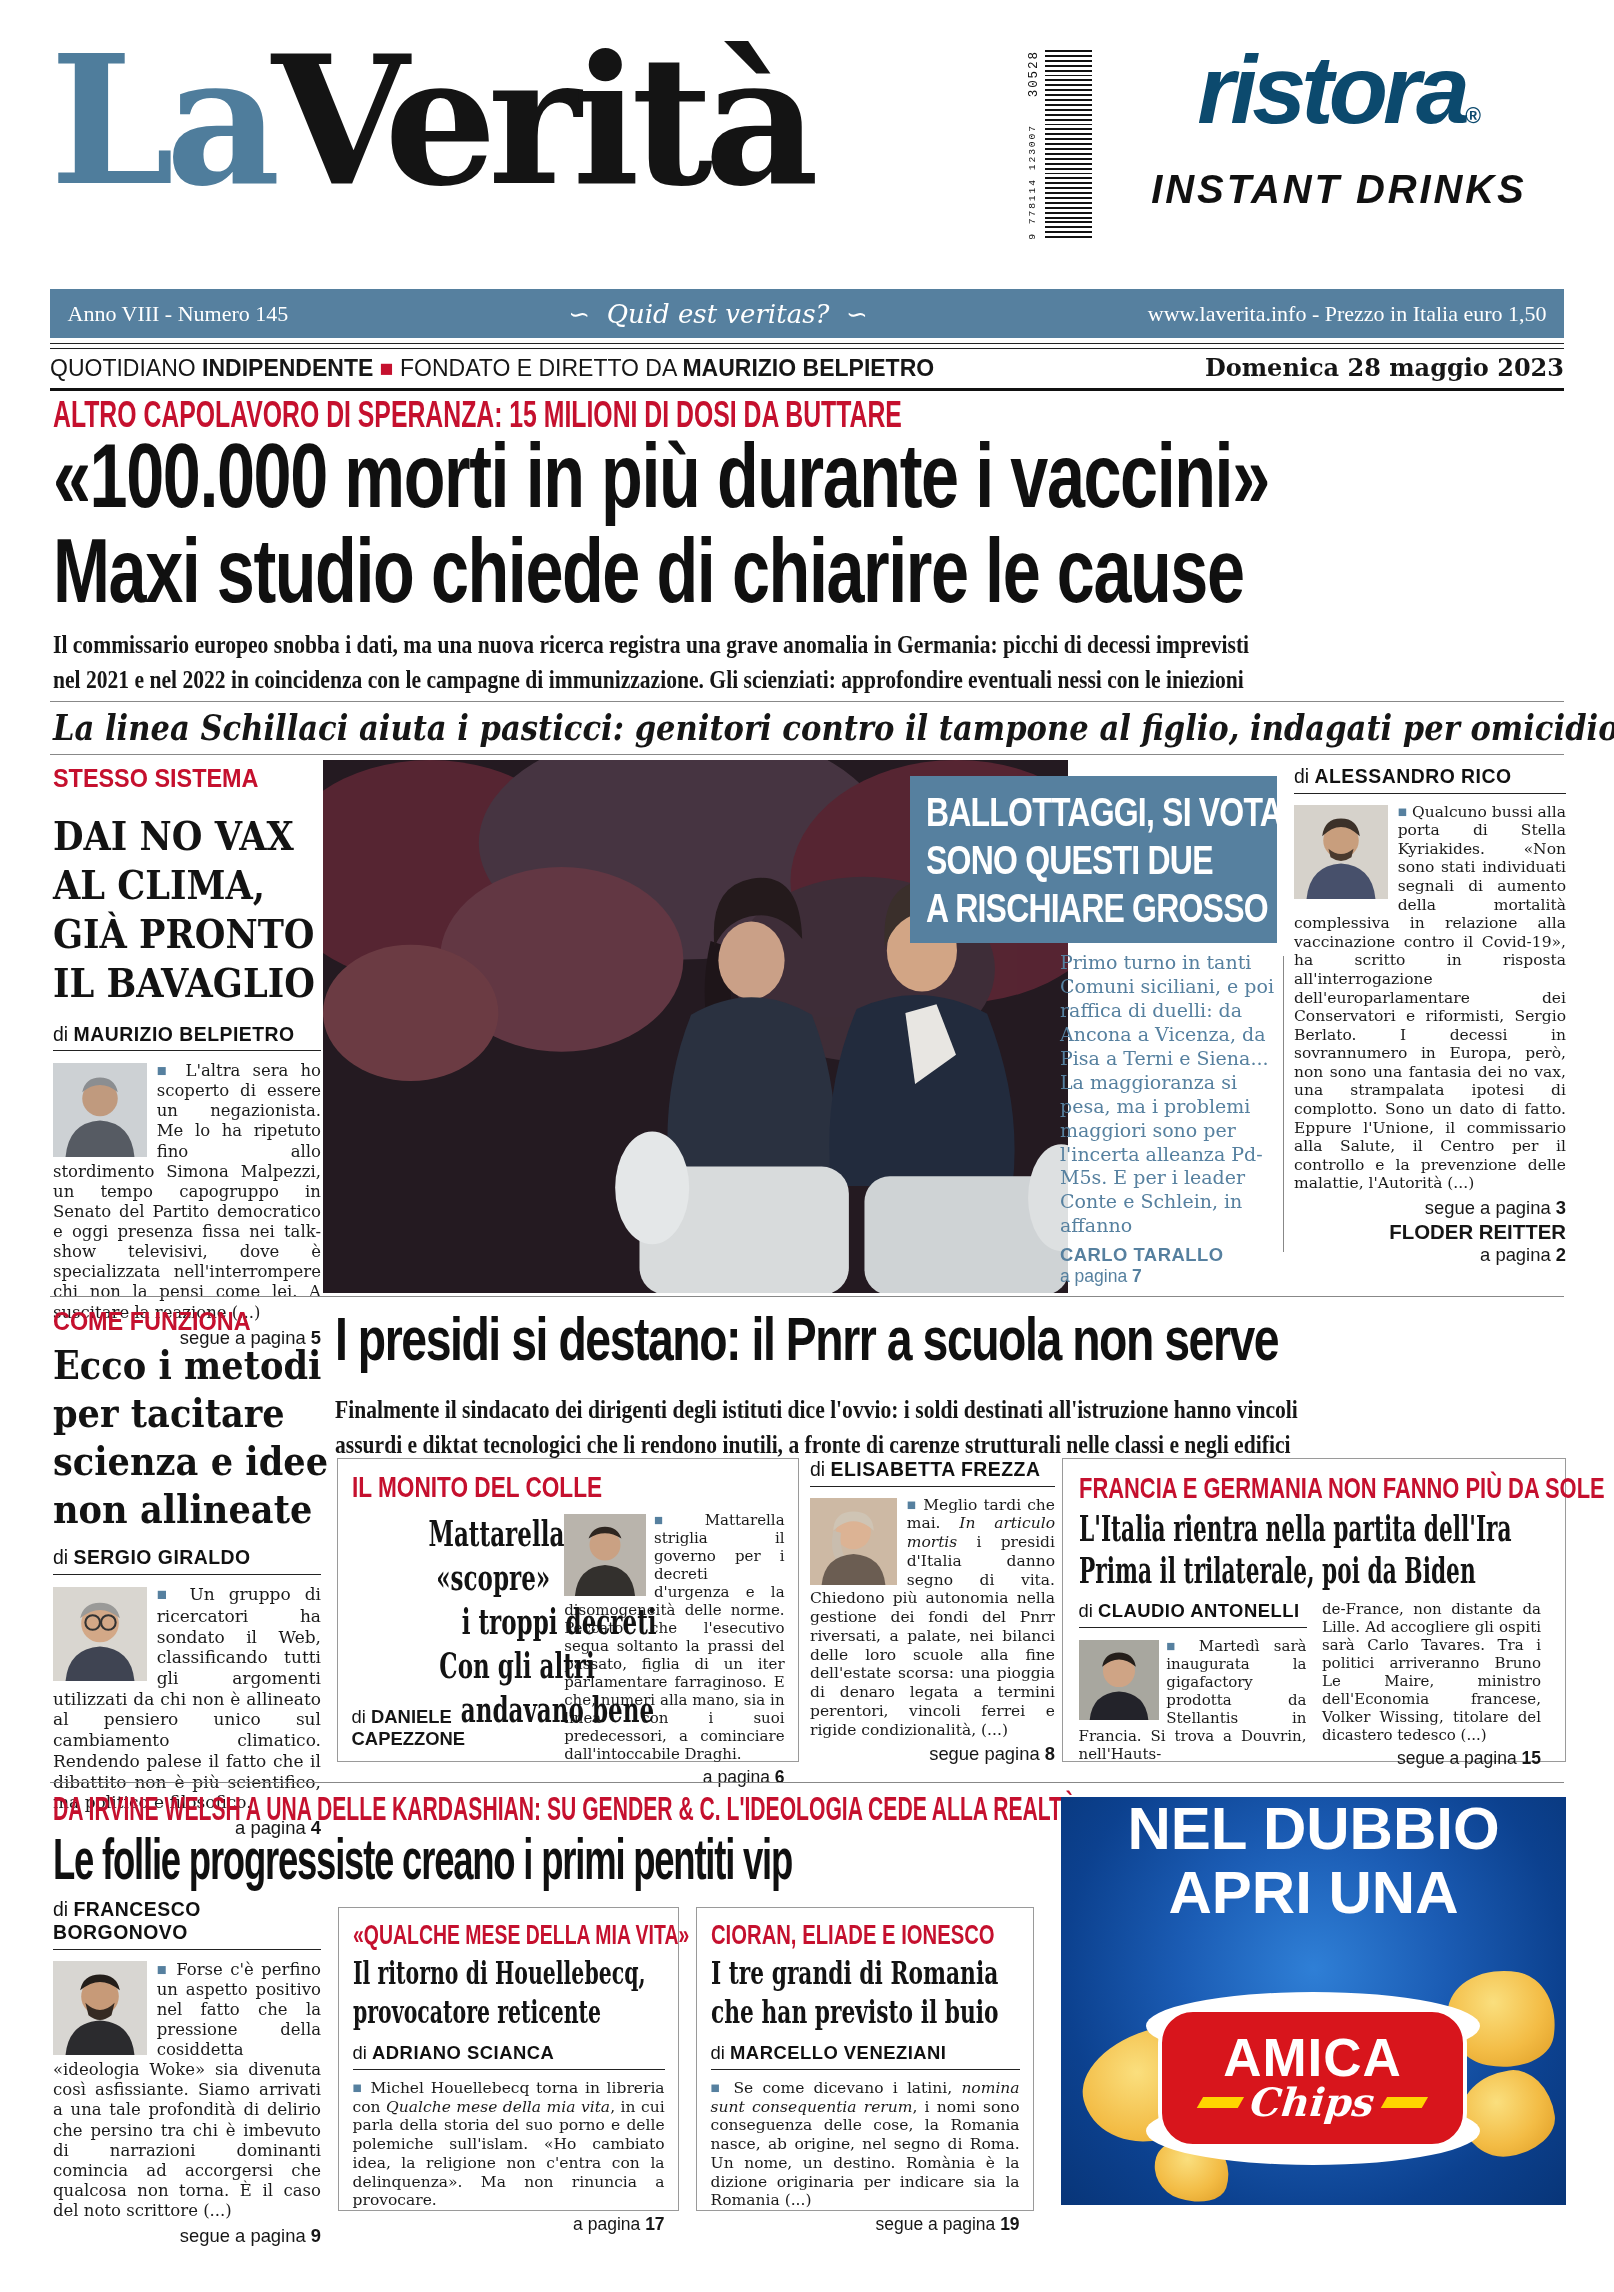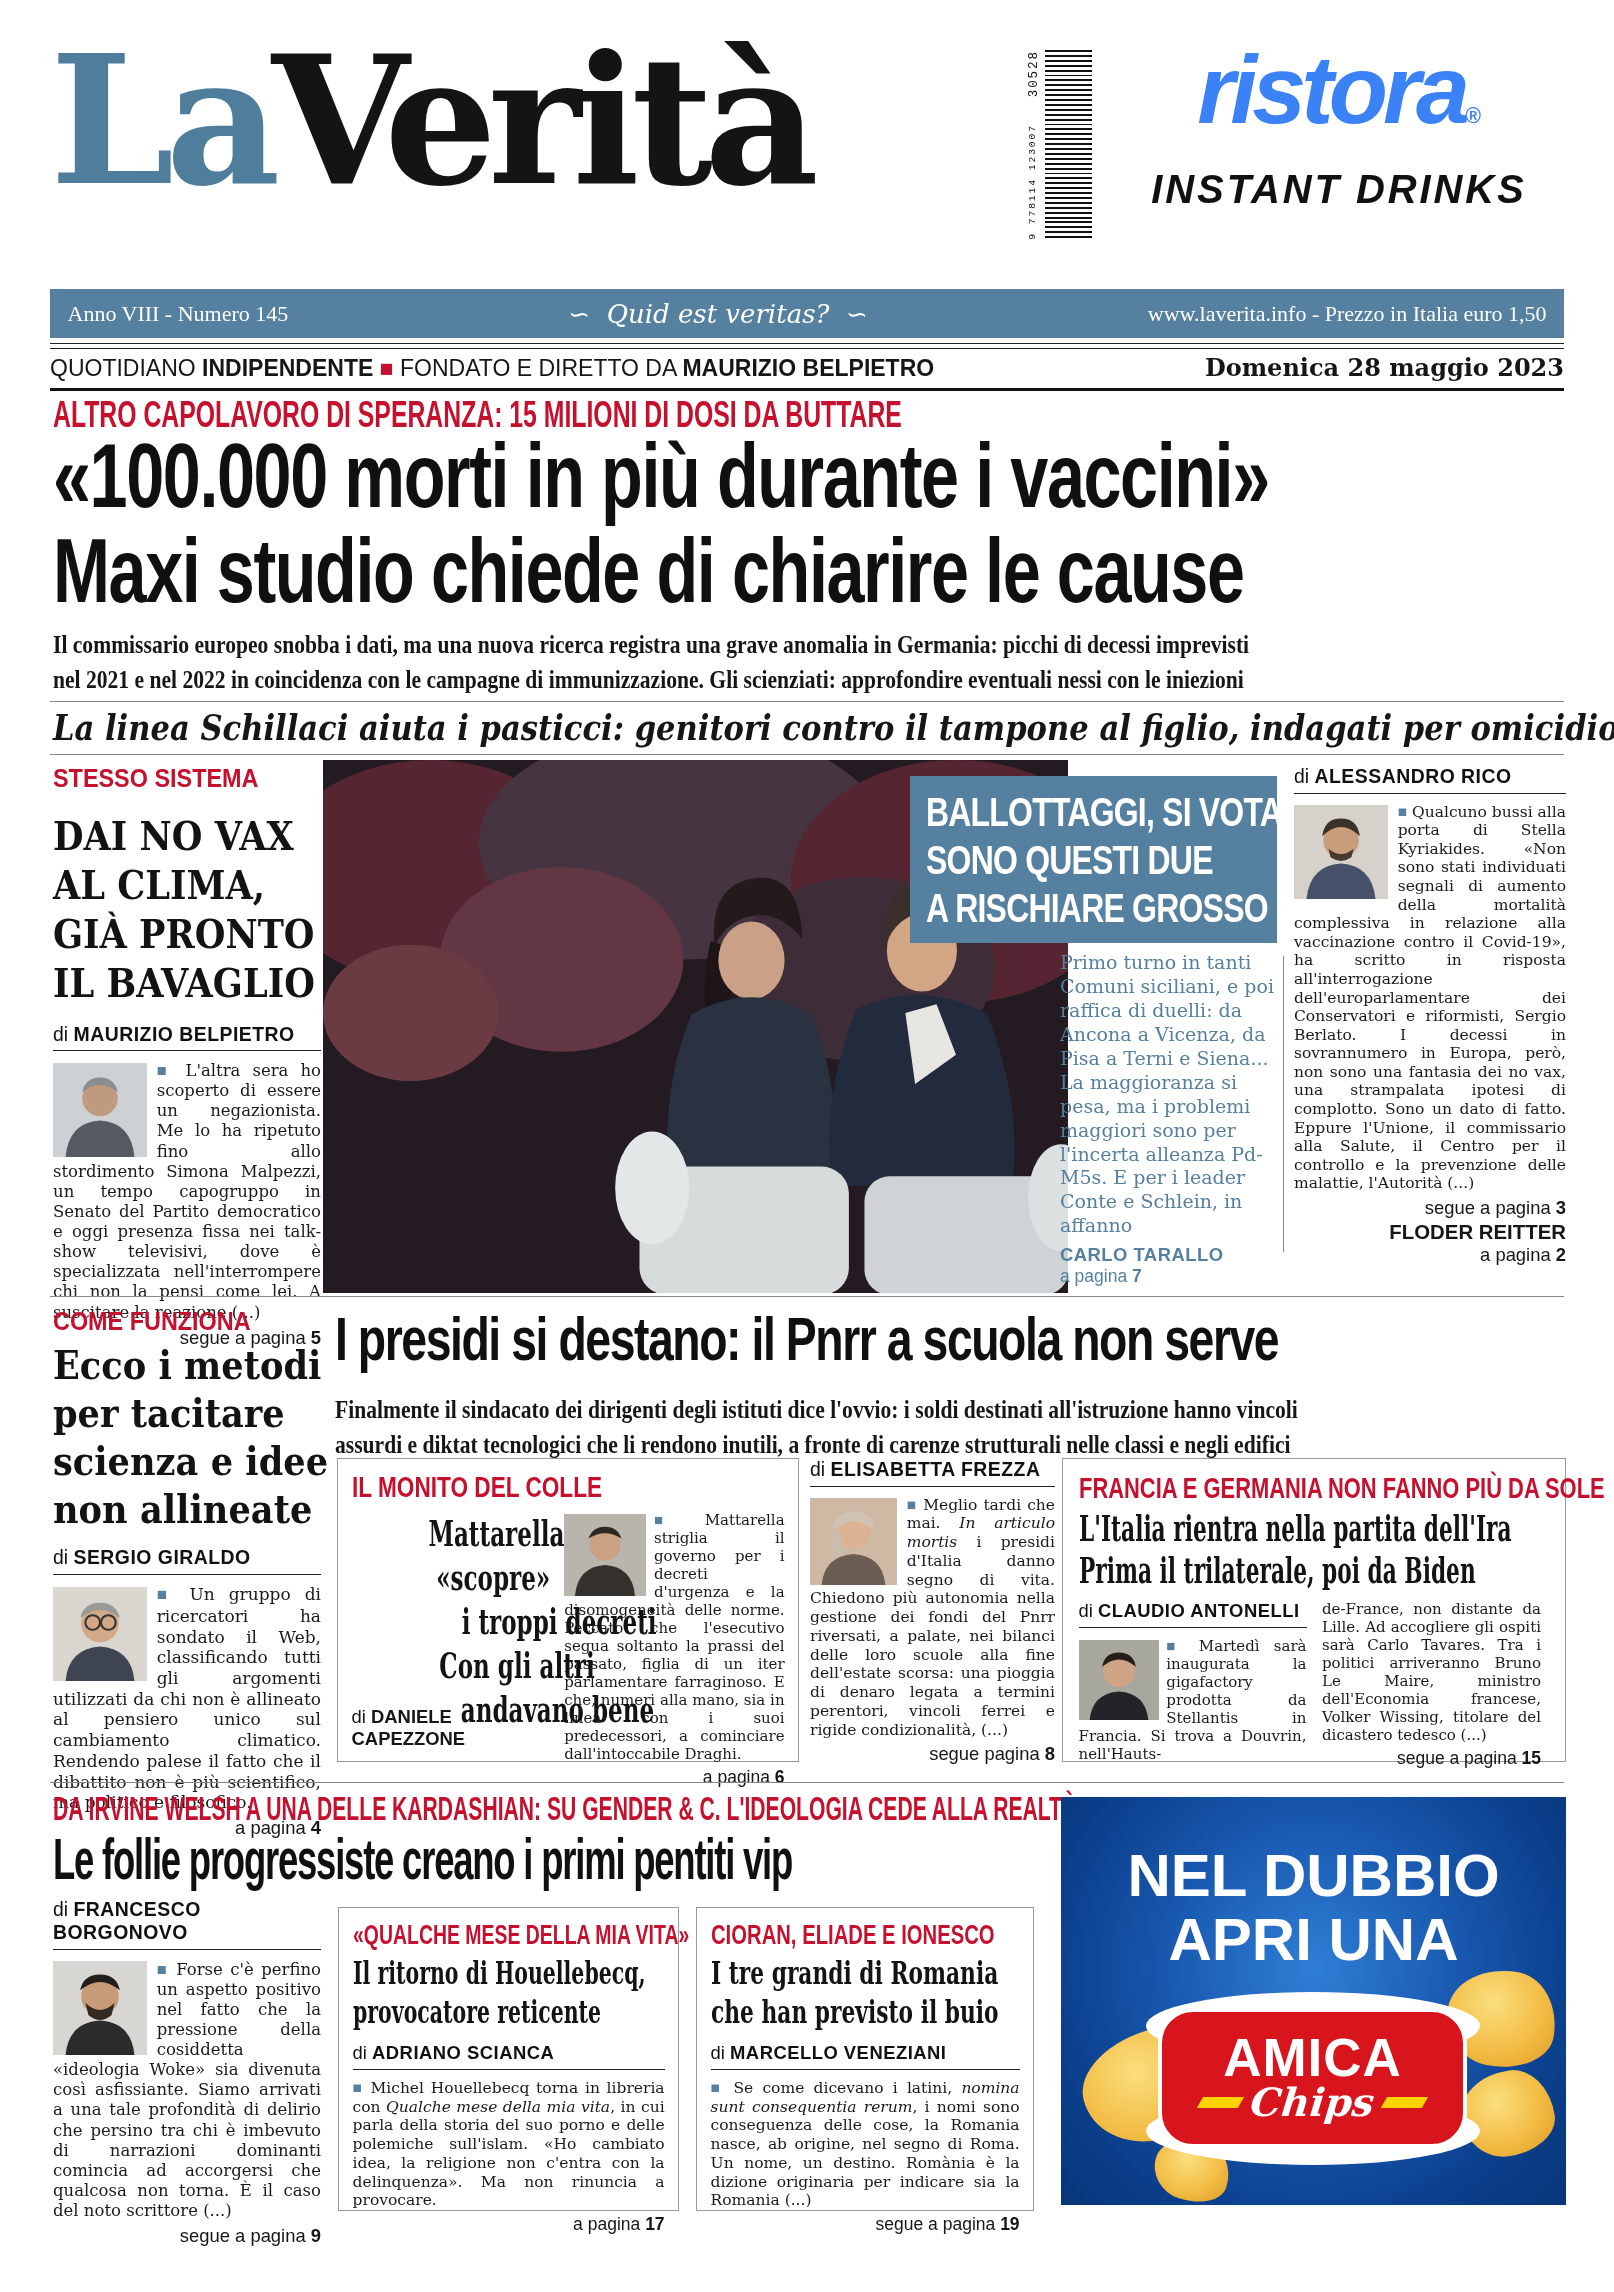--- a/index.html
+++ b/index.html
@@ -16,21 +16,21 @@
 
   
   .logo{font-family:"DejaVu Serif",serif;font-weight:bold;font-size:177px;line-height:184px;letter-spacing:-8.7px;}
   .logo .la{color:#4f7d9c;}
   .logo .ve{color:#141414;}
   .barcode{display:flex;gap:3.9px;}
   .bc-digits{writing-mode:vertical-rl;transform:rotate(180deg);font-family:"Liberation Mono",monospace;
              font-size:12.6px;letter-spacing:1.9px;color:#111;}
   .bc-stripes{width:47px;background:repeating-linear-gradient(180deg,#111 0 1.9px,#fff 1.9px 4.9px);}
   .ristora{font-family:"Liberation Sans",sans-serif;font-style:italic;font-weight:bold;
-           color:#3b82f6;font-size:97px;line-height:97px;letter-spacing:-4.9px;}
+           color:#0c4a6e;font-size:97px;line-height:97px;letter-spacing:-4.9px;}
   .ristora .reg{font-size:21.3px;letter-spacing:0;vertical-align:baseline;}
   .ristora-sub{font-family:"Liberation Sans",sans-serif;font-style:italic;font-weight:bold;
                color:#111;font-size:40px;letter-spacing:2.9px;margin-top:1.9px;text-align:center;}
   .infobar{background:#56809f;color:#fff;display:flex;align-items:center;justify-content:space-between;
            padding:0 17.5px;font-size:22px;}
   .infobar .mid{font-style:italic;font-family:"DejaVu Serif",serif;font-size:26px;}
   .dbl-rule{border-top:1px solid #222;border-bottom:1px solid #222;height:3.9px;}
   .rule{background:#888;}
   .thick{background:#111;}
 
@@ -370,21 +370,21 @@
       <div><span class="sqz" style="--sx:.68;">che han previsto il buio</span></div>
     </div>
     <div class="byline" style="margin-top:9.7px;font-size:18.4px;"><span>di</span> <span class="nm">MARCELLO VENEZIANI</span></div>
     <div class="body" style="font-size:15.5px;line-height:1.21;">
       <span class="lead-sq">■</span> <span>Se come dicevano i latini, </span><span class="it">nomina sunt consequentia rerum</span><span>, i nomi sono conseguenza delle cose, la Romania nasce, ab origine, nel segno di Roma. Un nome, un destino. Romània è la dizione originaria per indicare sia la Romania (...)</span>
     </div>
     <div class="segue" style="font-size:17.5px;"><span>segue a pagina</span> <b>19</b></div>
   </div>
 
   <div class="abs amica" style="left:1061px;top:1797px;width:505px;height:408px;">
-    <div class="l1" style="margin-top:47px;">NEL DUBBIO</div>
+    <div class="l1" style="">NEL DUBBIO</div>
     <div class="l1">APRI UNA</div>
     <div class="crisp" style="left:21.3px;top:233px;width:146px;height:109px;transform:rotate(-14deg);"></div>
     <div class="crisp" style="left:386px;top:173px;width:109px;height:97px;transform:rotate(10deg);"></div>
     <div class="crisp" style="left:400px;top:274px;width:93px;height:85px;transform:rotate(-8deg);"></div>
     <div class="crisp" style="left:93px;top:342px;width:76px;height:62px;transform:rotate(18deg);"></div>
     <div class="alogo">
       <div class="wing" style="top:-3.9px;"></div>
       <div class="wing" style="bottom:-13.6px;"></div>
       <div class="rbox">
         <div class="am">AMICA</div>

